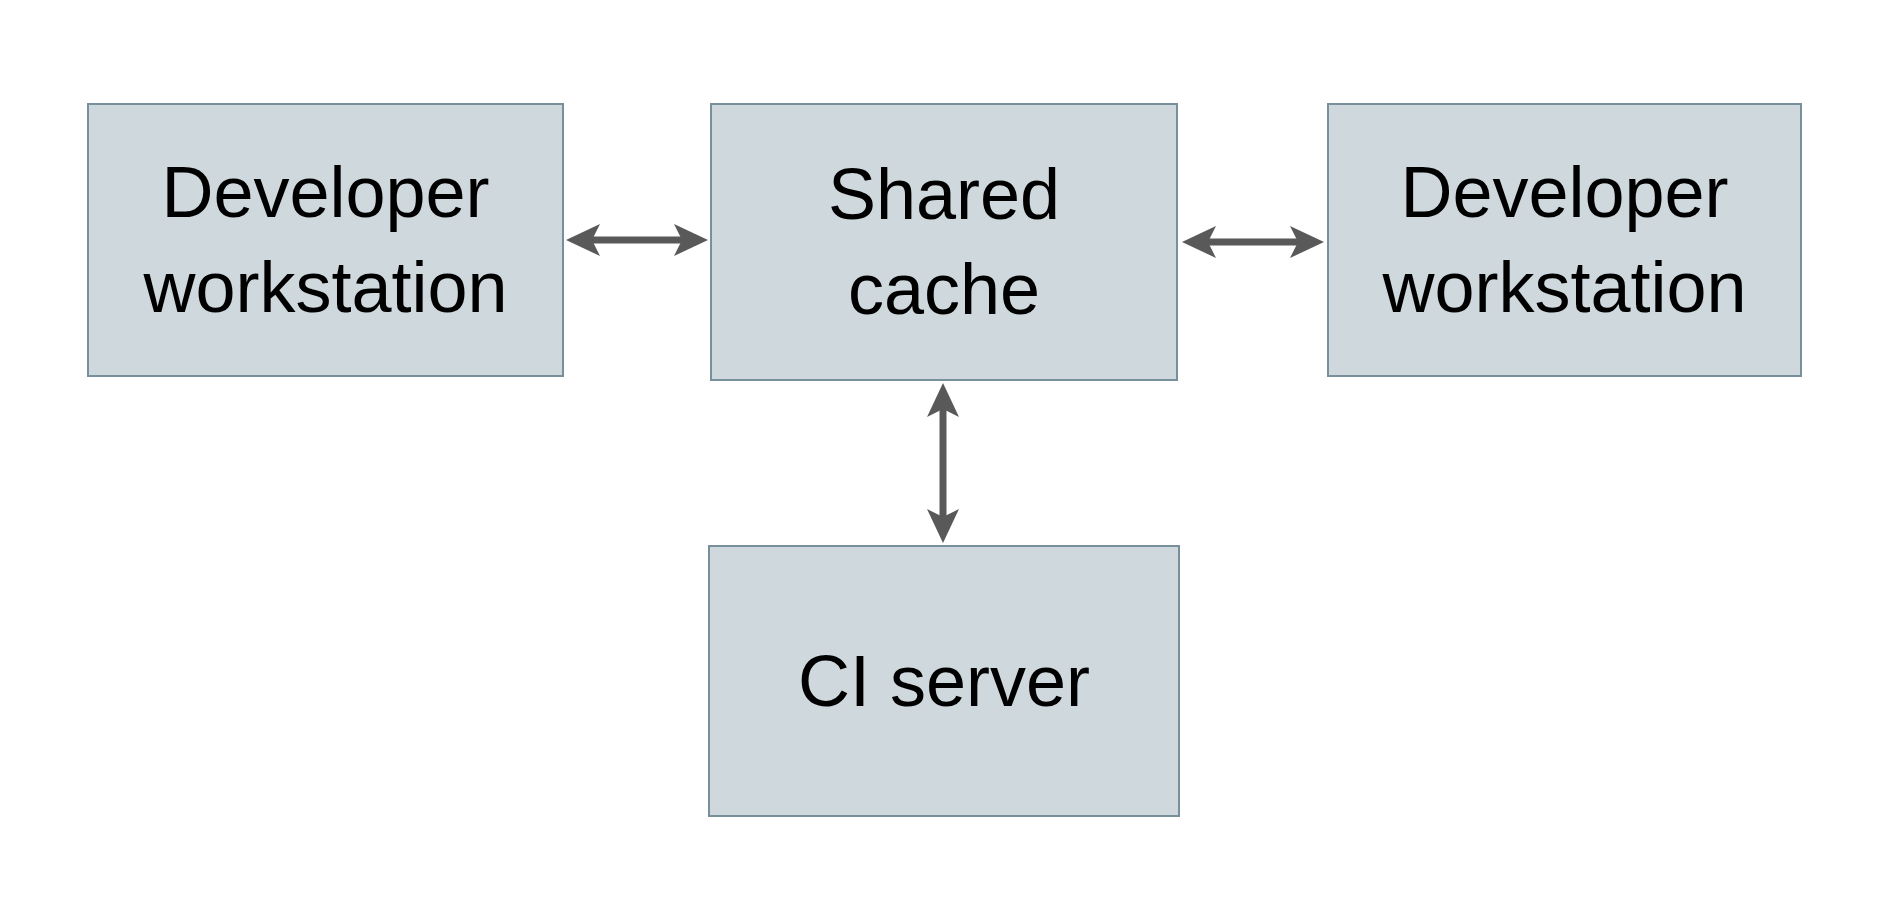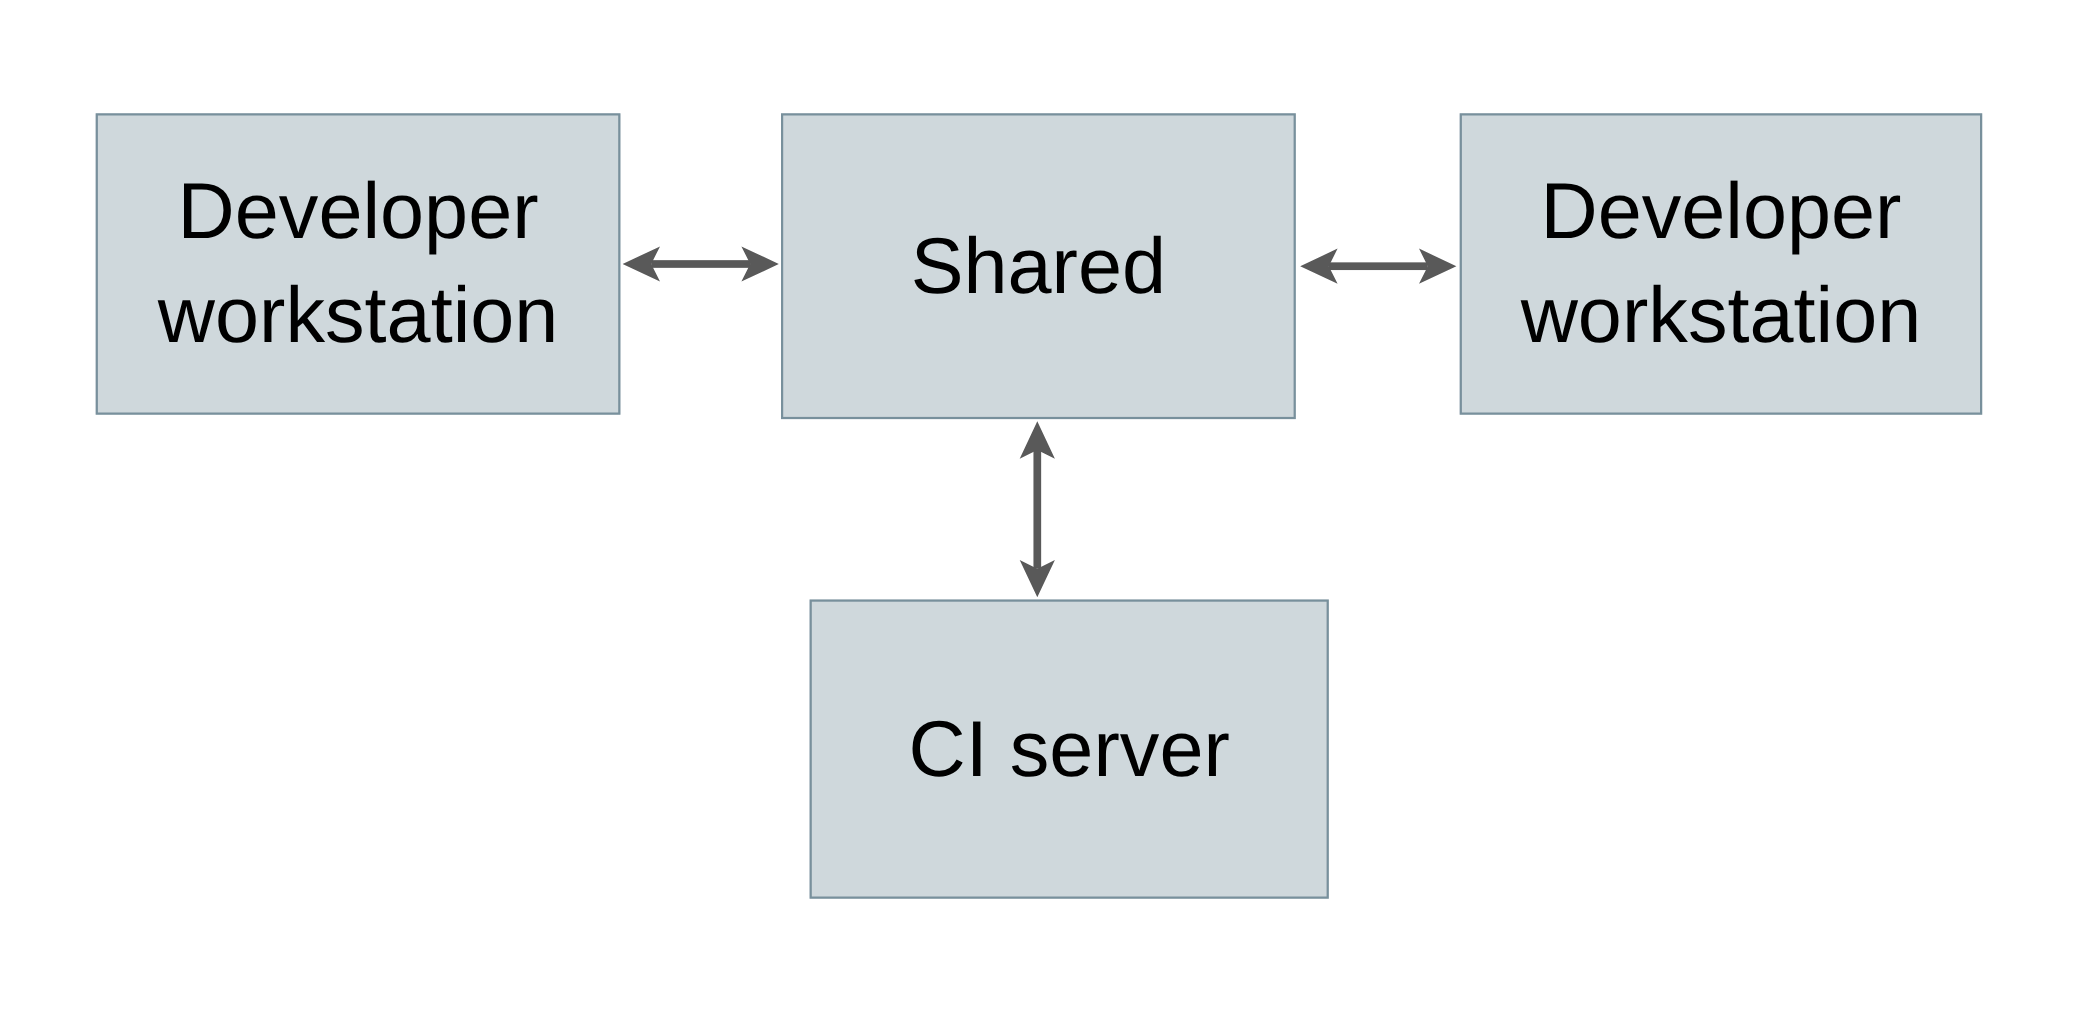--- a/index.html
+++ b/index.html
@@ -47,28 +47,29 @@
 
 <div class="canvas">
 
   <div class="node" style="left:87px; top:103px; width:477px; height:274px;">
     <span class="node-line">Developer</span>
     <span class="node-line">workstation</span>
   </div>
 
   <div class="node" style="left:710px; top:103px; width:468px; height:278px;">
     <span class="node-line">Shared</span>
+    <span class="node-line">cache</span>
   </div>
 
   <div class="node" style="left:1327px; top:103px; width:475px; height:274px;">
     <span class="node-line">Developer</span>
     <span class="node-line">workstation</span>
   </div>
 
-  <div class="node" style="left:736px; top:545px; width:472px; height:272px;">
+  <div class="node" style="left:708px; top:545px; width:472px; height:272px;">
     <span class="node-line">CI server</span>
 
   </div>
 
   <svg class="edge" style="left:564px; top:222px;" width="146" height="36" viewBox="0 0 146 36">
     <rect x="28" y="14.5" width="90" height="7" fill="#595959"></rect>
     <polygon points="2,18 36,2 28,18 36,34" fill="#595959"></polygon>
     <polygon points="144,18 110,2 118,18 110,34" fill="#595959"></polygon>
   </svg>
 

